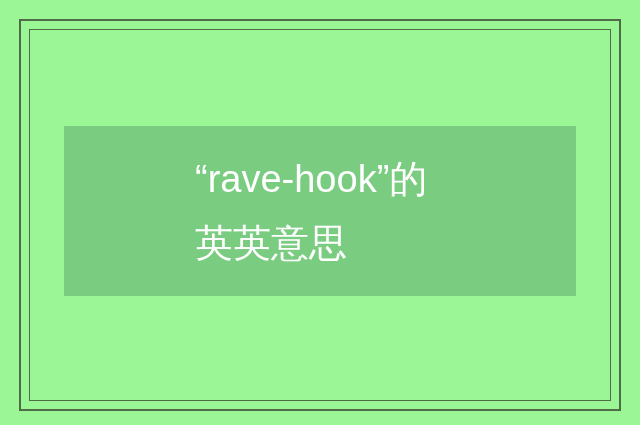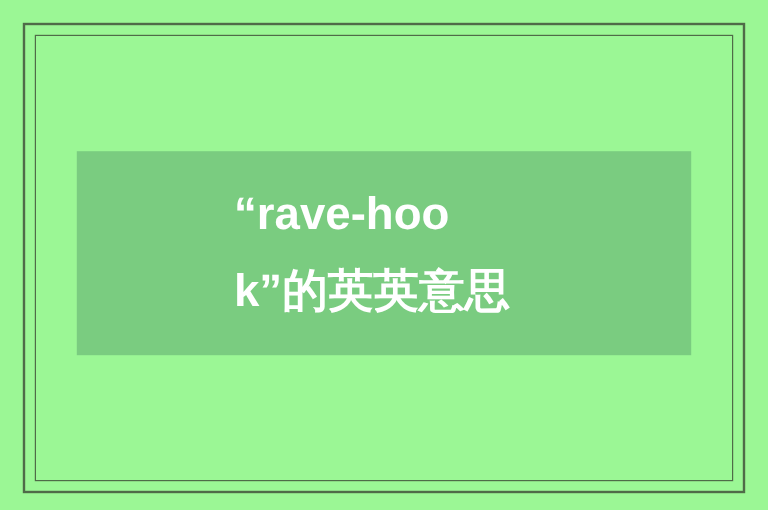--- a/index.html
+++ b/index.html
@@ -58,21 +58,21 @@
     justify-content: center;
   }
 
   .card-title {
     display: block;
     width: 250px;
     margin: 0;
     color: #ffffff;
     font-family: "Liberation Sans", "DejaVu Sans", sans-serif;
     font-size: 38px;
-    font-weight: bold;
+    font-weight: normal;
     line-height: 64px;
     text-align: left;
     letter-spacing: 0px;
     word-break: break-all;
     overflow-wrap: anywhere;
   }
 </style>
 </head>
 <body>
 

